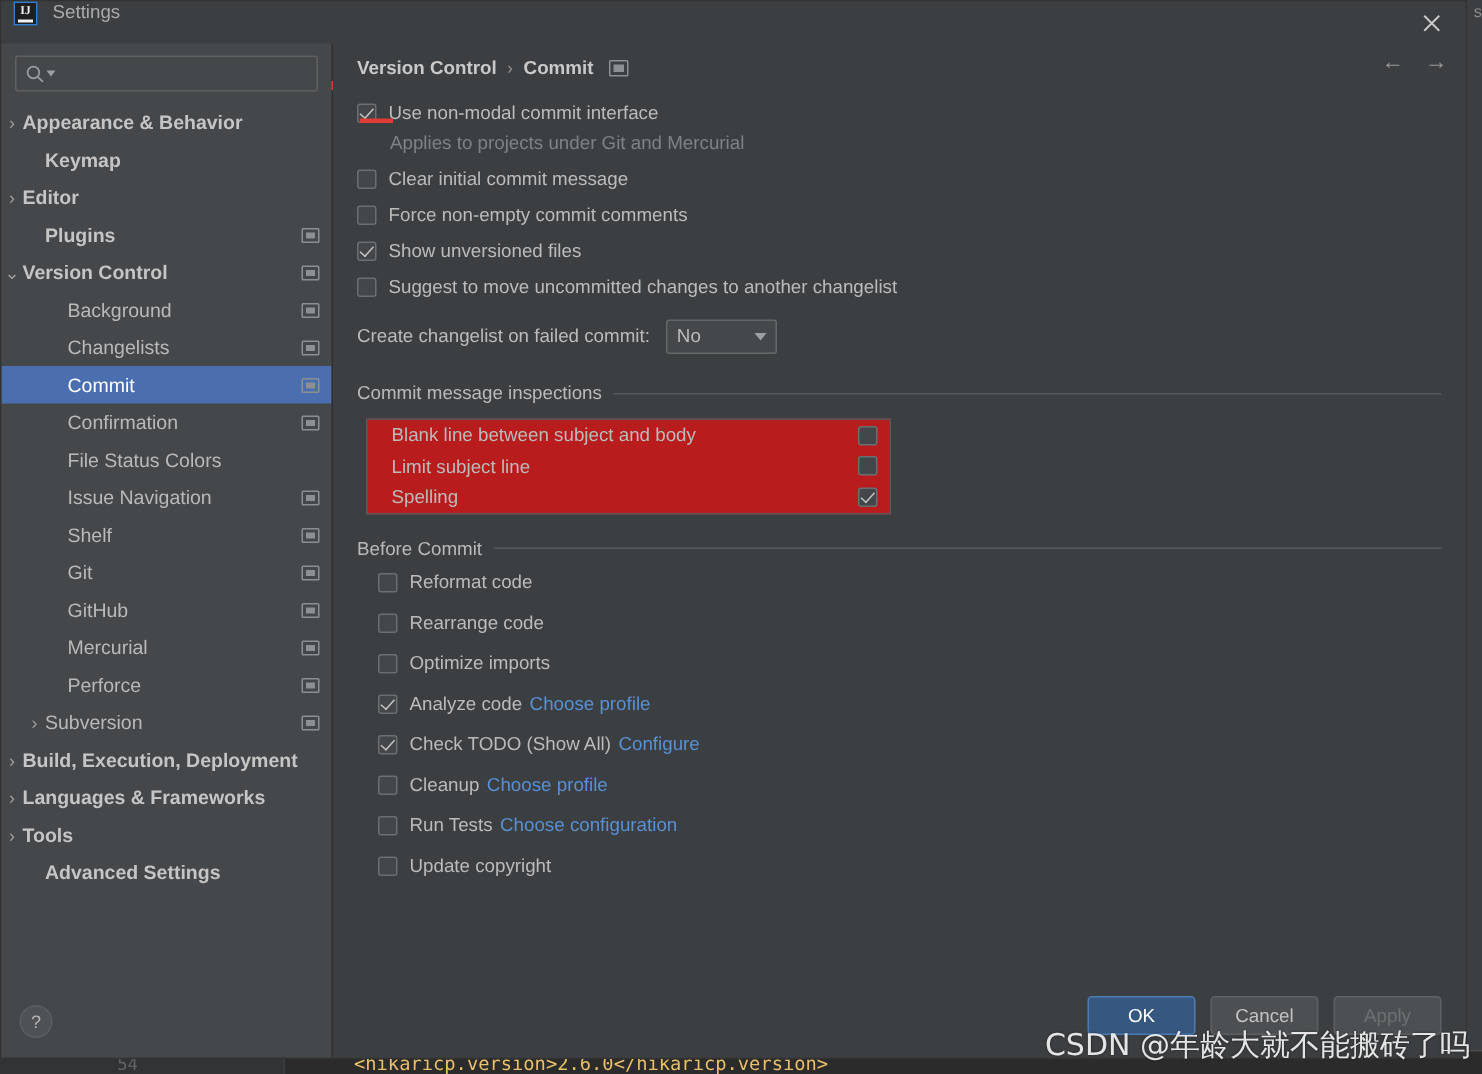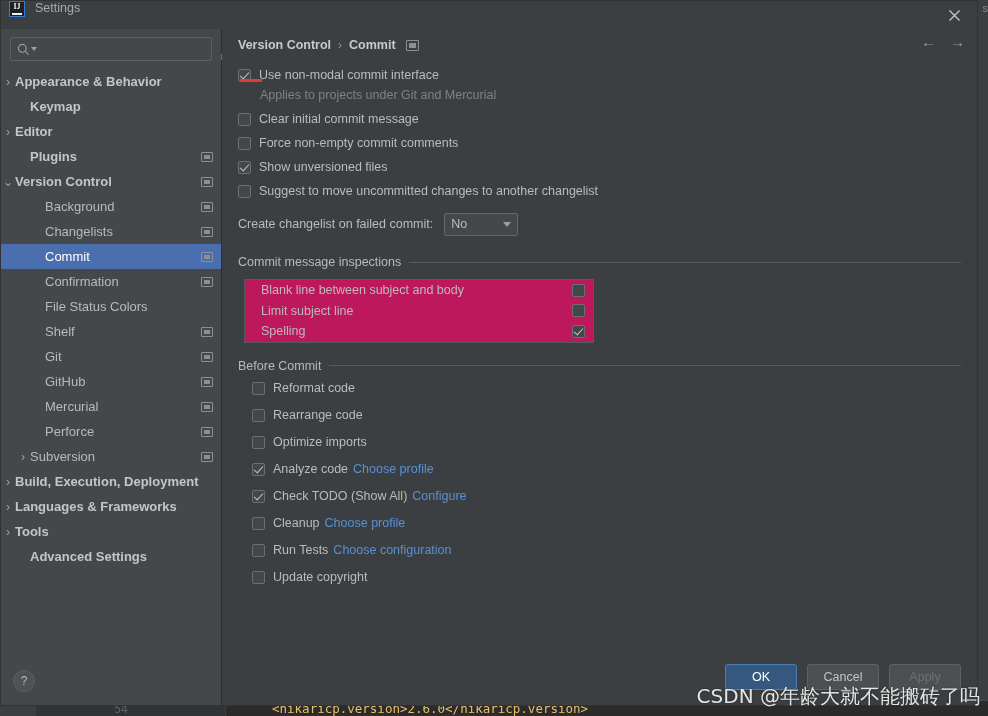--- a/index.html
+++ b/index.html
@@ -21,21 +21,20 @@
   #bg-editor {
     position: absolute;
     left: 0; right: 0; top: 700px; bottom: 0;
     background: #2b2b2b;
     border-top: 1px solid #4b4b4b;
     display: flex;
     align-items: center;
     font-family: "DejaVu Sans Mono", monospace;
     font-size: 12.5px;
     overflow: hidden;
-    margin-left: 36px;
   }
   #bg-gutter {
     width: 100px;
     text-align: right;
     padding-right: 8px;
     color: #606366;
     background: #313335;
     height: 100%;
     line-height: 16px;
     font-size: 11.5px;
@@ -355,21 +354,21 @@
     flex: 1;
     height: 1px;
     background: #555a5c;
   }
 
   #insp-table {
     margin-top: 8px;
     margin-left: 6px;
     width: 350px;
     border: 1px solid #555a5c;
-    background: #be185d;
+    background: #b91c1c;
   }
   #insp-table .irow {
     display: flex;
     align-items: center;
     height: 20.5px;
     padding: 0 8px 0 16px;
   }
   #insp-table .iname { font-size: 12.5px; color: #bbbbbb; }
   #insp-table .cb { margin-right: 0; margin-left: auto; }
 
@@ -508,20 +507,26 @@
           <div class="tree-row">
             <span style="width: 30px; flex: 0 0 auto;"></span>
             <span class="twisty"></span>
             <span class="tlabel">Confirmation</span>
             <span class="badge"></span>
           </div>
           <div class="tree-row">
             <span style="width: 30px; flex: 0 0 auto;"></span>
             <span class="twisty"></span>
             <span class="tlabel">File Status Colors</span>
+          </div>
+          <div class="tree-row">
+            <span style="width: 30px; flex: 0 0 auto;"></span>
+            <span class="twisty"></span>
+            <span class="tlabel">Issue Navigation</span>
+            <span class="badge"></span>
           </div>
           <div class="tree-row">
             <span style="width: 30px; flex: 0 0 auto;"></span>
             <span class="twisty"></span>
             <span class="tlabel">Shelf</span>
             <span class="badge"></span>
           </div>
           <div class="tree-row">
             <span style="width: 30px; flex: 0 0 auto;"></span>
             <span class="twisty"></span>

